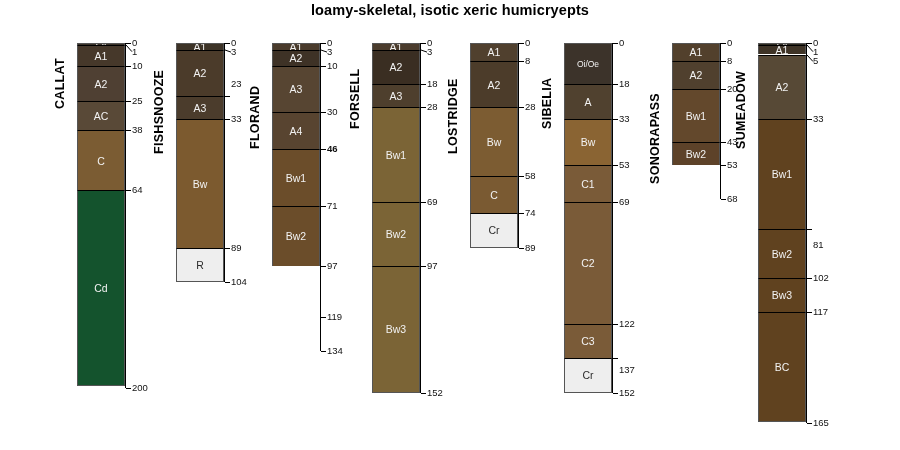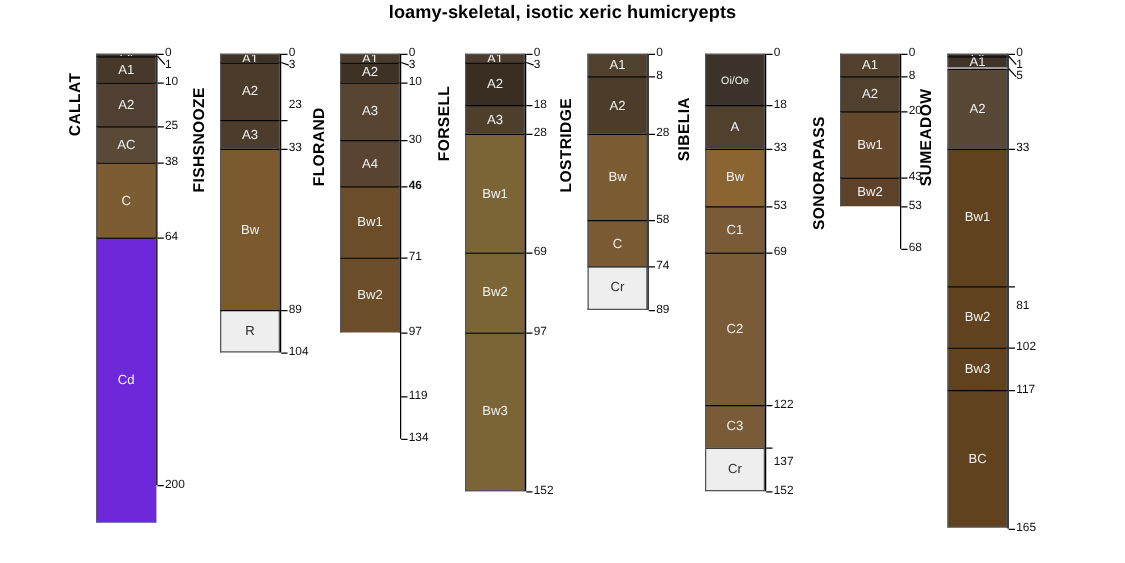--- a/index.html
+++ b/index.html
@@ -118,21 +118,21 @@
       </div>
       <div class="horizon" style="top: 66px; height: 34.5px; background: rgb(79, 64, 51);">
         <span class="hz-label">A2</span>
       </div>
       <div class="horizon" style="top: 100.5px; height: 29.9px; background: rgb(89, 73, 55);">
         <span class="hz-label">AC</span>
       </div>
       <div class="horizon" style="top: 130.4px; height: 59.8px; background: rgb(123, 92, 51);">
         <span class="hz-label">C</span>
       </div>
-      <div class="horizon last" style="top: 190.2px; height: 228px; background: #6d28d9;">
+      <div class="horizon last" style="top: 190.2px; height: 196px; background: #14532d;">
         <span class="hz-label">Cd</span>
       </div>
       <div class="axis-line" style="left: 48px; top: 43px; height: 345px;"></div>
       <div class="tick" style="left: 49px; top: 43px;"></div>
       <div class="tick-label" style="left: 55px; top: 38px;">0</div>
       <svg class="leader" width="12" height="24" style="left: 49px; top: 43.3px;">
         <line x1="0" y1="2" x2="6" y2="8.700000000000003" stroke="#000" stroke-width="1"></line>
       </svg>
       <div class="tick-label" style="left: 55px; top: 47px;">1</div>
       <div class="tick" style="left: 49px; top: 66px;"></div>

